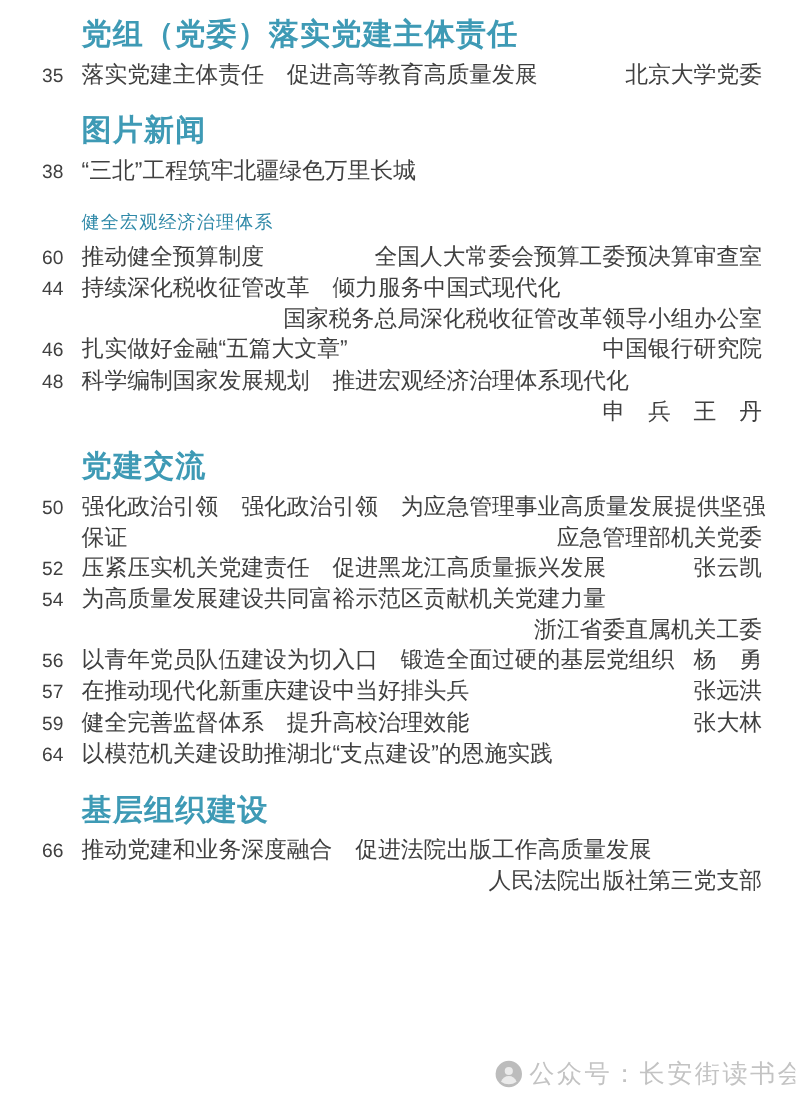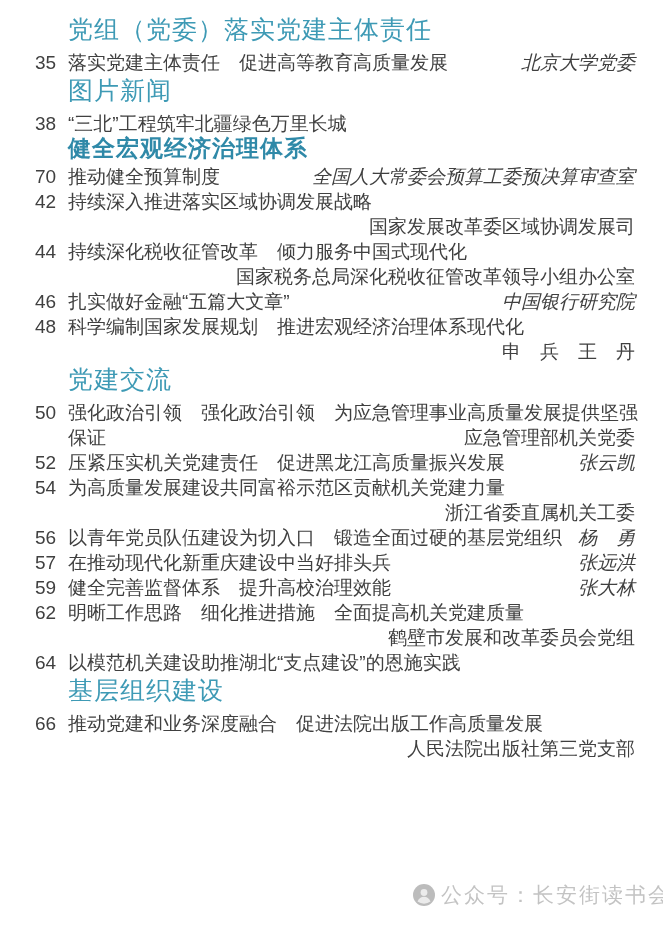--- a/index.html
+++ b/index.html
@@ -16,52 +16,51 @@
     width: 663px;
     height: 927px;
     background: var(--bg);
     overflow: hidden;
     font-family: "Liberation Sans", "DejaVu Sans", sans-serif;
     color: var(--body);
   }
   .toc {
     padding: 14px 28px 0 35px;
   }
-  .section + .section { }
+  .section + .section { margin-top: 18px; }
   .sec-title {
     font-size: 25px;
     line-height: 30px;
-    font-weight: 400;
+    font-weight: 700;
     letter-spacing: 1px;
     color: var(--teal);
     margin: 0 0 6px 33px;
   }
   .sec-subtitle {
     font-family: "Liberation Serif", "DejaVu Serif", serif;
-    font-size: 23px;
+    font-size: 15px;
     line-height: 25px;
-    font-weight: 700;
+    font-weight: 400;
     letter-spacing: 1px;
     color: var(--teal-serif);
     margin: 0 0 3px 33px;
   }
   .entry { font-size: 19px; line-height: 25px; }
   .row1, .row2 { display: flex; align-items: baseline; }
   .num {
     flex: none;
     width: 33px;
-    font-size: 19px;
+    font-size: 16px;
   }
   .title { flex: 0 1 auto; white-space: nowrap; }
   .row1 .author {
     flex: none;
     margin-left: auto;
     padding-left: 10px;
     white-space: nowrap;
-    font-style: italic;
   }
   .row2 { padding-left: 33px; }
   .row2 .author { margin-left: auto; white-space: nowrap; }
   .watermark {
     position: absolute;
     top: 881px;
     left: 412px;
     display: flex;
     align-items: center;
     gap: 5px;
@@ -108,38 +107,27 @@
 
   </div>
 </div>
   </section>
 
   <section class="section">
     <h2 class="sec-subtitle">健全宏观经济治理体系</h2>
     <div class="entries">
   <div class="entry">
     <div class="row1">
-      <span class="num">70</span>
+      <span class="num">60</span>
       <span class="title">推动健全预算制度</span>
       <span class="author">全国人大常委会预算工委预决算审查室</span>
     </div>
 
   </div>
 
-  <div class="entry">
-    <div class="row1">
-      <span class="num">42</span>
-      <span class="title">持续深入推进落实区域协调发展战略</span>
-
-    </div>
-    <div class="row2">
-      <span class="cont"></span>
-      <span class="author">国家发展改革委区域协调发展司</span>
-    </div>
-  </div>
 
   <div class="entry">
     <div class="row1">
       <span class="num">44</span>
       <span class="title">持续深化税收征管改革　倾力服务中国式现代化</span>
 
     </div>
     <div class="row2">
       <span class="cont"></span>
       <span class="author">国家税务总局深化税收征管改革领导小组办公室</span>
@@ -227,31 +215,20 @@
   <div class="entry">
     <div class="row1">
       <span class="num">59</span>
       <span class="title">健全完善监督体系　提升高校治理效能</span>
       <span class="author">张大林</span>
     </div>
 
   </div>
 
 
-  <div class="entry">
-    <div class="row1">
-      <span class="num">62</span>
-      <span class="title">明晰工作思路　细化推进措施　全面提高机关党建质量</span>
-
-    </div>
-    <div class="row2">
-      <span class="cont"></span>
-      <span class="author">鹤壁市发展和改革委员会党组</span>
-    </div>
-  </div>
 
   <div class="entry">
     <div class="row1">
       <span class="num">64</span>
       <span class="title">以模范机关建设助推湖北“支点建设”的恩施实践</span>
 
     </div>
   </div>
 </div>
   </section>

